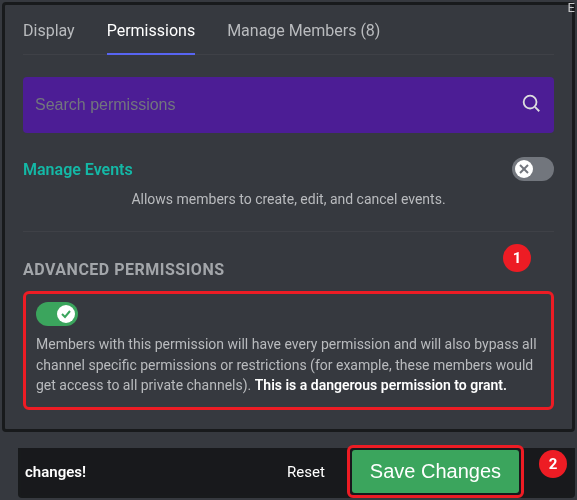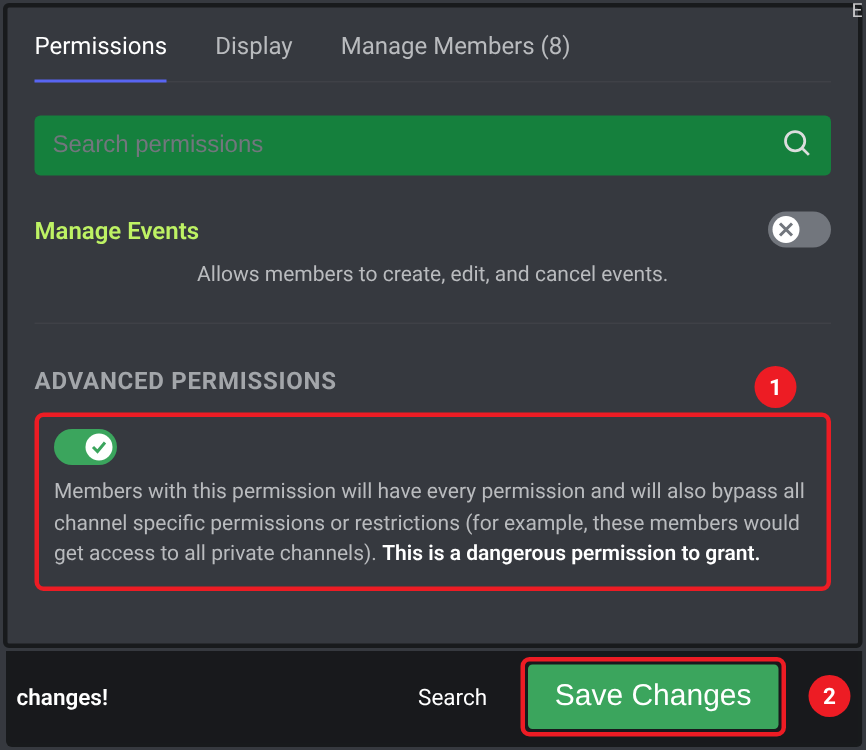--- a/index.html
+++ b/index.html
@@ -41,23 +41,23 @@
     .tab.active::after {
       content: "";
       position: absolute;
       left: 0; right: 0; bottom: -1px;
       height: 2px;
       background: #5865f2;
     }
     
     .search {
       margin-top: 22px;
-      background: #15803d;
+      background: #4c1d95;
       border-radius: 4px;
-      height: 40px;
+      height: 56px;
       display: flex;
       align-items: center;
       padding: 0 12px;
     }
     .search input {
       flex: 1;
       background: transparent;
       border: none;
       outline: none;
       color: #dcddde;
@@ -70,21 +70,21 @@
       margin-top: 24px;
       padding-bottom: 22px;
       border-bottom: 1px solid #3f4147;
     }
     .perm-head {
       display: flex;
       justify-content: space-between;
       align-items: center;
     }
     .perm-title {
-      color: #bef264;
+      color: #14b8a6;
       font-size: 16px;
       font-weight: 600;
     }
     .perm-desc {
       color: #b9bbbe;
       font-size: 14px;
       line-height: 1.45;
       margin-top: 8px;
       text-align: center;
     }
@@ -133,22 +133,22 @@
       font-size: 15px;
       display: flex;
       align-items: center;
       justify-content: center;
     }
     .badge.b1 { top: 244px; right: 46px; }
     .badge.b2 { bottom: 22px; right: 10px; }
     
     .footer {
       position: absolute;
-      left: 4px; right: 2px; bottom: 2px;
-      height: 64px;
+      left: 18px; right: 2px; bottom: 2px;
+      height: 50px;
       background: #18191c;
       border: 3px solid #181a1c;
       border-top: none;
       border-radius: 0 0 4px 4px;
       display: flex;
       align-items: center;
       justify-content: flex-end;
       padding: 0 48px 0 0;
       font-size: 15px;
     }
@@ -185,22 +185,22 @@
     .perm-title-admin { color:#fff; font-size:16px; font-weight:600; }
     .perm-desc-admin { color:#b9bbbe; font-size:14px; line-height:1.45; margin-top:8px; }
     .perm-desc-admin b { color:#ffffff; font-weight:600; }
   </style>
 </head>
 <body>
 
 <div class="content">
 
   <div class="tabs">
+    <div class="tab">Display</div>
     <div class="tab active">Permissions</div>
-    <div class="tab">Display</div>
     <div class="tab">Manage Members (8)</div>
   </div>
 
   <div class="search">
     <input type="text" placeholder="Search permissions" style="">
     <span class="search-icon">
       <svg width="22" height="22" viewBox="0 0 24 24" fill="none" stroke="currentColor" stroke-width="2">
           <circle cx="11" cy="11" r="7"></circle>
           <line x1="21" y1="21" x2="16.5" y2="16.5"></line>
         </svg>
@@ -236,21 +236,21 @@
     </div>
     <div class="perm-desc-admin">
       <span>Members with this permission will have every permission and will also bypass all channel specific permissions or restrictions (for example, these members would get access to all private channels). </span><b>This is a dangerous permission to grant.</b>
     </div>
   </div>
 
 </div>
 
 <div class="footer">
   <div class="msg">changes!</div>
-  <div class="reset">Search</div>
+  <div class="reset">Reset</div>
   <div class="save-wrap">
     <button class="save-btn">Save Changes</button>
   </div>
 </div>
 
 <div class="badge b1">1</div>
 <div class="badge b2">2</div>
 <div class="cropE">E</div>
 
 </body></html>

